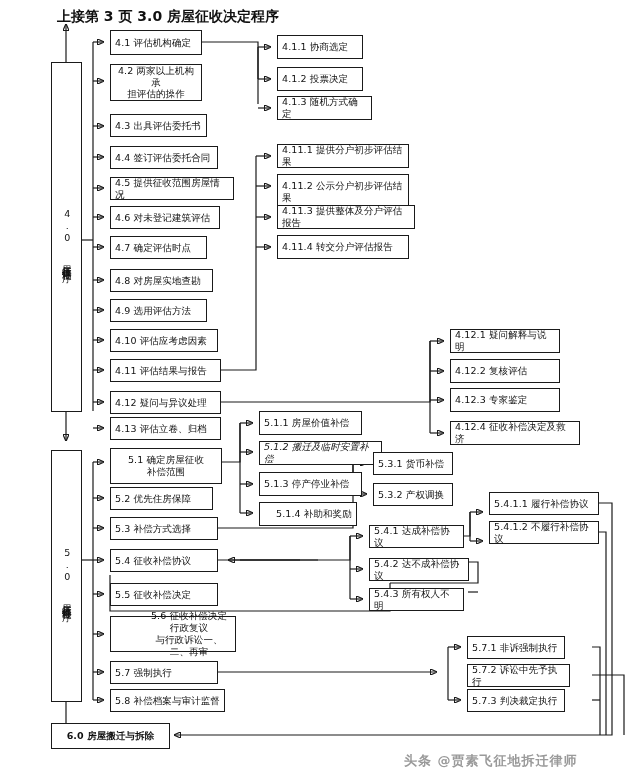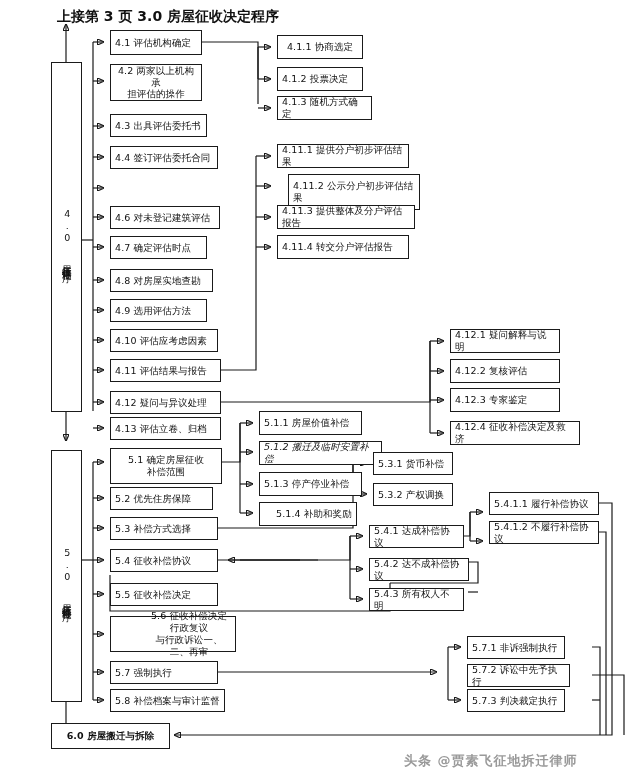--- a/index.html
+++ b/index.html
@@ -153,20 +153,23 @@
     </div>
 
   <div class="box" style="left:110px;top:114px;width:97px;height:23px;">
     <span>4.3 出具评估委托书</span>
     </div>
 
   <div class="box" style="left:110px;top:146px;width:108px;height:23px;">
     <span>4.4 签订评估委托合同</span>
     </div>
 
+  <div class="box" style="left:110px;top:177px;width:124px;height:23px;">
+    <span>4.5 提供征收范围房屋情况</span>
+    </div>
 
   <div class="box" style="left:110px;top:206px;width:110px;height:23px;">
     <span>4.6 对未登记建筑评估</span>
     </div>
 
   <div class="box" style="left:110px;top:236px;width:97px;height:23px;">
     <span>4.7 确定评估时点</span>
     </div>
 
   <div class="box" style="left:110px;top:269px;width:103px;height:23px;">
@@ -186,34 +189,34 @@
     </div>
 
   <div class="box" style="left:110px;top:391px;width:111px;height:23px;">
     <span>4.12 疑问与异议处理</span>
     </div>
 
   <div class="box" style="left:110px;top:417px;width:111px;height:23px;">
     <span>4.13 评估立卷、归档</span>
     </div>
 
-  <div class="box" style="left:277px;top:35px;width:86px;height:24px;justify-content:center;">
+  <div class="box" style="left:277px;top:35px;width:86px;height:24px;">
     <span>4.1.1 协商选定</span>
     </div>
   <div class="box" style="left:277px;top:67px;width:86px;height:24px;">
     <span>4.1.2 投票决定</span>
     </div>
   <div class="box" style="left:277px;top:96px;width:95px;height:24px;">
     <span>4.1.3 随机方式确定</span>
     </div>
 
   <div class="box" style="left:277px;top:144px;width:132px;height:24px;">
     <span>4.11.1 提供分户初步评估结果</span>
     </div>
-  <div class="box" style="left:288px;top:174px;width:132px;height:36px;">
+  <div class="box" style="left:277px;top:174px;width:132px;height:36px;">
     <span>4.11.2 公示分户初步评估结果</span>
     </div>
   <div class="box" style="left:277px;top:205px;width:138px;height:24px;">
     <span>4.11.3 提供整体及分户评估报告</span>
     </div>
   <div class="box" style="left:277px;top:235px;width:132px;height:24px;">
     <span>4.11.4 转交分户评估报告</span>
     </div>
 
   <div class="box" style="left:450px;top:329px;width:110px;height:24px;">

